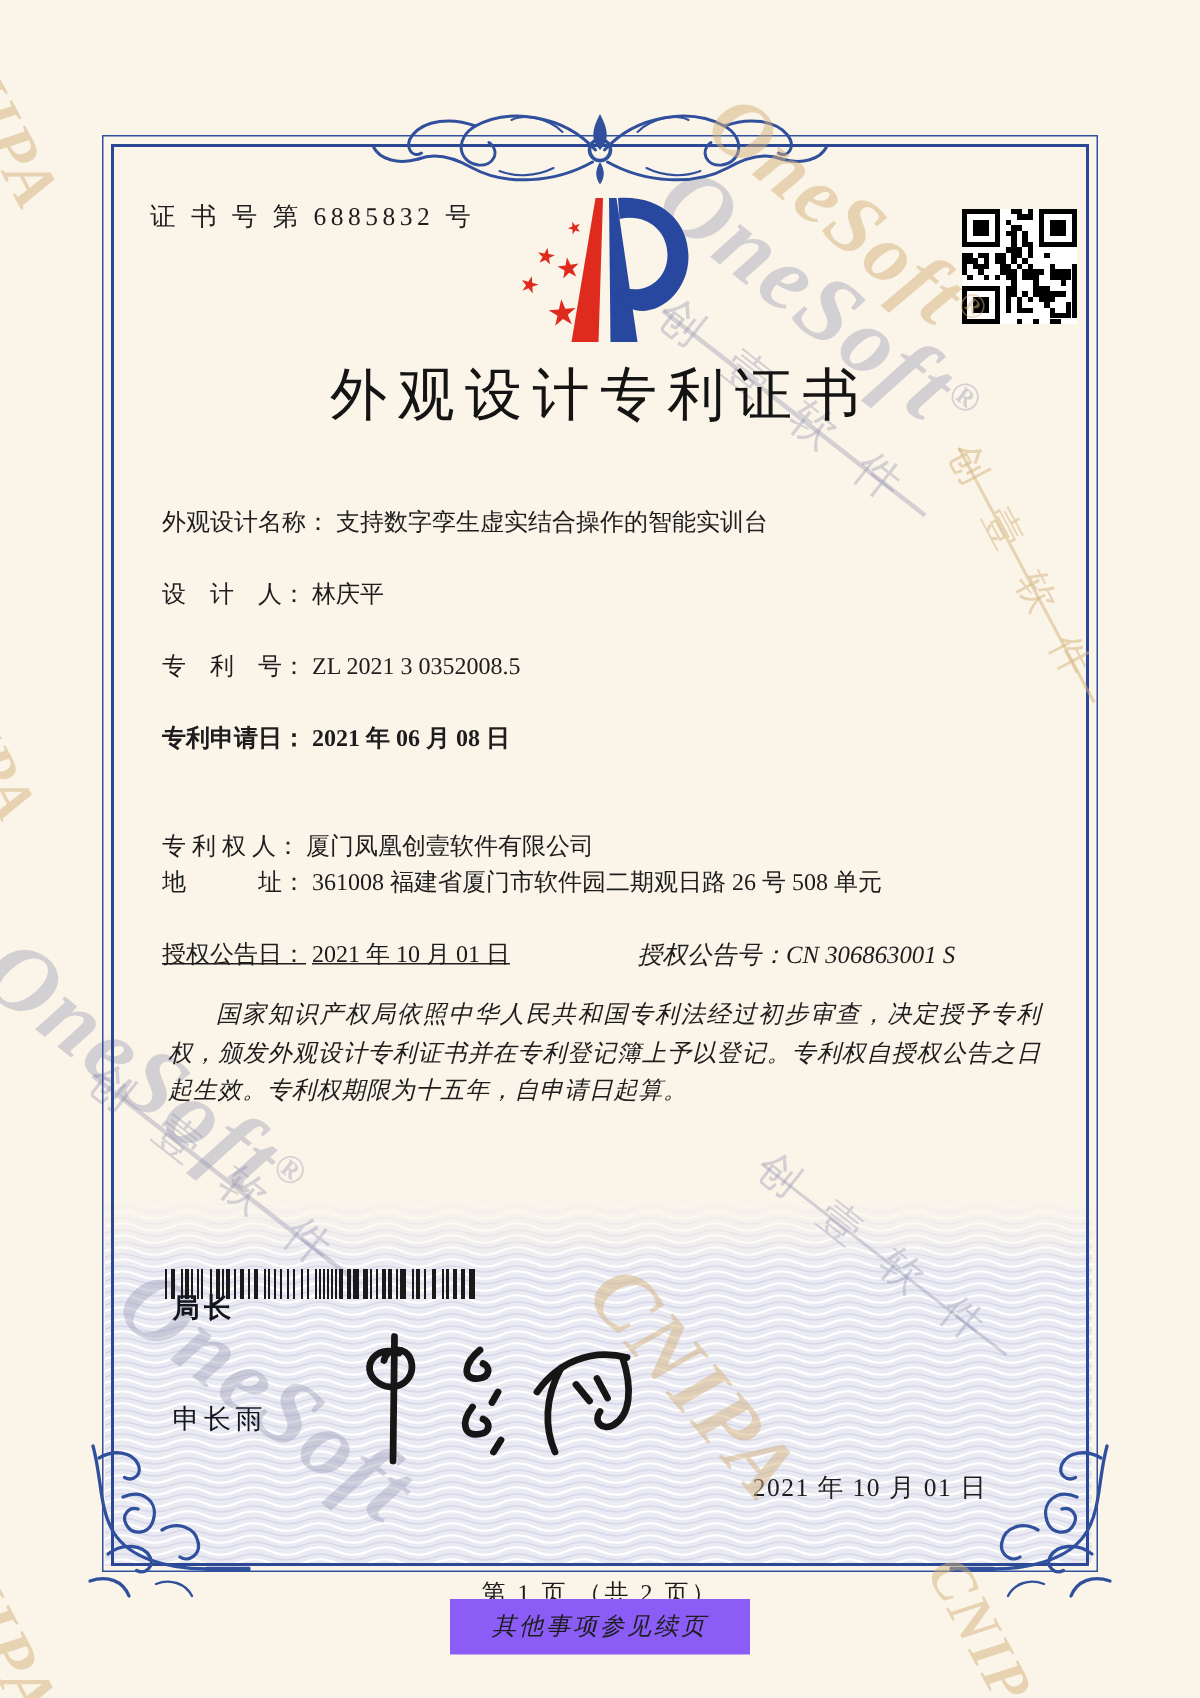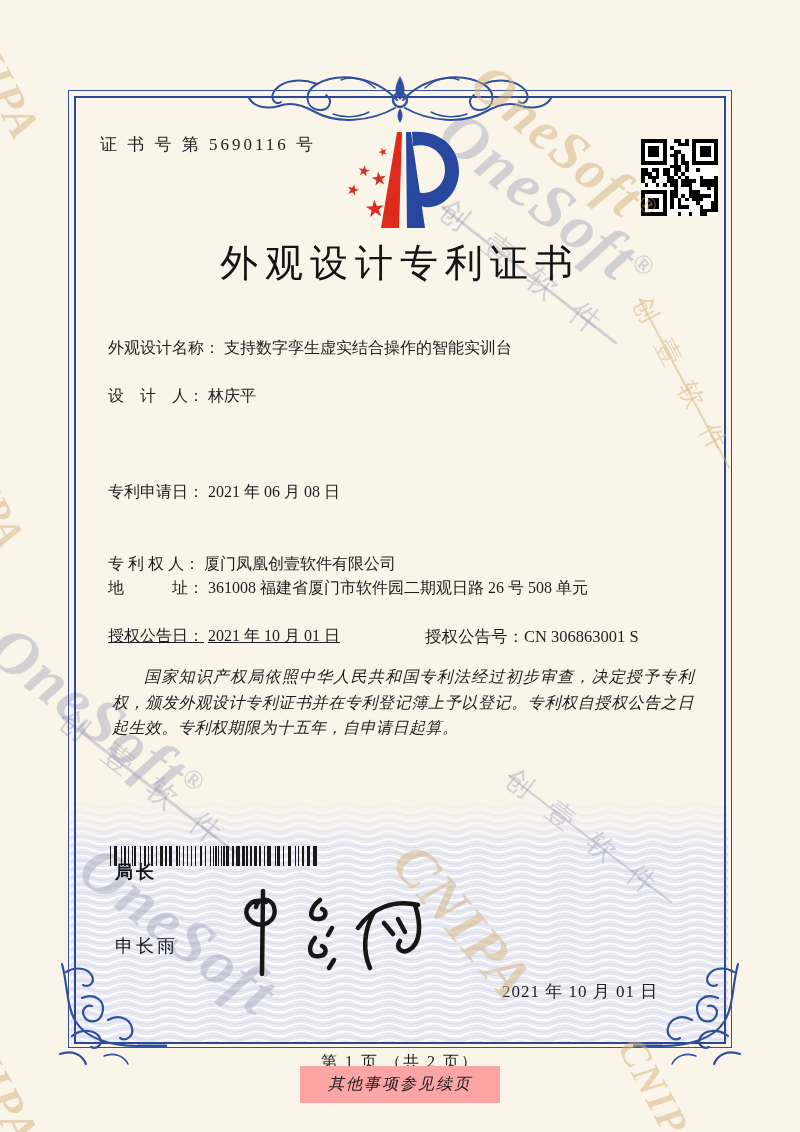--- a/index.html
+++ b/index.html
@@ -30,32 +30,32 @@
   .corner.r{left:633px;top:958px;}
 
   
   .cert-no{position:absolute;left:100px;top:133px;font-size:17px;letter-spacing:3px;z-index:3;}
   .logo{position:absolute;left:333px;top:124px;width:130px;height:114px;z-index:3;}
   .qr{position:absolute;left:641px;top:139px;width:77px;height:77px;z-index:3;}
   .title{position:absolute;left:0;top:238px;width:800px;margin:0;text-align:center;
          font-size:38px;font-weight:400;letter-spacing:7px;color:#141414;z-index:3;}
   .field{position:absolute;left:108px;font-size:16px;z-index:3;white-space:nowrap;}
   .field .fvalue{margin-left:4px;}
-  .grant-right{position:absolute;left:425px;top:626px;font-size:16.5px;z-index:3;white-space:nowrap;}
+  .grant-right{position:absolute;left:425px;top:626px;font-size:16.5px;z-index:3;white-space:nowrap;font-style:italic;}
   .body-para{position:absolute;left:112px;width:582px;margin:0;font-size:16px;line-height:25.5px;
              text-indent:2em;font-style:italic;letter-spacing:0.5px;text-align:justify;z-index:3;}
   .barcode{position:absolute;left:110px;top:846px;width:210px;height:20px;z-index:3;}
   .director{position:absolute;left:115px;font-family:"Liberation Sans","DejaVu Sans",sans-serif;
             font-size:18px;font-weight:500;letter-spacing:3px;color:#15151d;z-index:3;}
   .sig{position:absolute;left:222px;top:886px;width:215px;height:95px;z-index:3;}
   .issue-date{position:absolute;left:460px;top:980px;width:240px;text-align:center;
               font-size:17px;letter-spacing:1px;z-index:3;}
   .page-info{position:absolute;left:0;top:1052px;width:800px;text-align:center;
              font-size:16px;letter-spacing:2px;z-index:3;}
-  .note{position:absolute;left:50%;transform:translateX(-50%);top:1066px;background:#fca5a5;
+  .note{position:absolute;left:50%;transform:translateX(-50%);top:1066px;background:#8b5cf6;
         padding:8px 28px;font-size:16px;font-style:italic;letter-spacing:2px;z-index:3;}
   .defs{position:absolute;width:0;height:0;overflow:hidden;}
 </style>
 </head>
 <body>
 
 <div class="page">
 
   <svg class="defs" aria-hidden="true">
     <defs>
@@ -168,21 +168,21 @@
     </g>
   </svg>
 
   <svg class="corner l" viewBox="0 0 115 115">
       <use href="#cornerG"></use>
     </svg>
   <svg class="corner r" viewBox="0 0 115 115">
       <use href="#cornerG" transform="translate(115,0) scale(-1,1)"></use>
     </svg>
 
-  <div class="cert-no">证 书 号 第 5690116 号</div>
+  <div class="cert-no">证 书 号 第 6885832 号</div>
 
   <svg class="logo" viewBox="0 0 130 114">
     <polygon points="64,8 69,8 66,104 48,104" fill="#df2b1e"></polygon>
     <polygon points="73,8 78,8 92,104 74,104" fill="#28479e"></polygon>
     <path d="M79,8 C108,6 126,24 126,47 C126,72 104,88 88,82 C82,80 80,74 84,68 C98,72 112,62 112,46 C112,29 97,18 80,22 Z" fill="#28479e"></path>
     <use href="#star" transform="translate(50,28) scale(4.5) rotate(-20)" fill="#df2b1e"></use>
     <use href="#star" transform="translate(31,47) scale(6) rotate(10)" fill="#df2b1e"></use>
     <use href="#star" transform="translate(46,55) scale(7.5) rotate(-8)" fill="#df2b1e"></use>
     <use href="#star" transform="translate(20,66) scale(6) rotate(15)" fill="#df2b1e"></use>
     <use href="#star" transform="translate(42,85) scale(9.5) rotate(-5)" fill="#df2b1e"></use>
@@ -322,21 +322,22 @@
       <rect x="58.666666666666664" y="7.333333333333333" width="11" height="11" fill="#000"></rect>
       <rect x="0" y="51.33333333333333" width="25.666666666666664" height="25.666666666666664" fill="#000"></rect>
       <rect x="3.6666666666666665" y="55" width="18.333333333333332" height="18.333333333333332" fill="#fff"></rect>
       <rect x="7.333333333333333" y="58.666666666666664" width="11" height="11" fill="#000"></rect>
     </svg>
 
   <h1 class="title">外观设计专利证书</h1>
 
   <div class="field" style="top:338px;"><span class="flabel">外观设计名称：</span><span class="fvalue">支持数字孪生虚实结合操作的智能实训台</span></div>
   <div class="field" style="top:386px;"><span class="flabel">设　计　人：</span><span class="fvalue">林庆平</span></div>
-  <div class="field" style="top:482px;"><span class="flabel">专利申请日：</span><span class="fvalue">2021 年 06 月 08 日</span></div>
+  <div class="field" style="top:434px;"><span class="flabel">专　利　号：</span><span class="fvalue">ZL 2021 3 0352008.5</span></div>
+  <div class="field" style="top:482px;font-weight:bold;"><span class="flabel">专利申请日：</span><span class="fvalue">2021 年 06 月 08 日</span></div>
   <div class="field" style="top:530px;margin-top:24px;"><span class="flabel">专 利 权 人：</span><span class="fvalue">厦门凤凰创壹软件有限公司</span></div>
   <div class="field" style="top:578px;text-align:center;"><span class="flabel">地　　　址：</span><span class="fvalue">361008 福建省厦门市软件园二期观日路 26 号 508 单元</span></div>
 
   <div class="field" style="top:626px;text-decoration:underline;"><span class="flabel">授权公告日：</span><span class="fvalue">2021 年 10 月 01 日</span></div>
   <div class="grant-right"><span class="flabel">授权公告号：</span><span class="fvalue">CN 306863001 S</span></div>
 
   <p class="body-para" style="top:664px;">国家知识产权局依照中华人民共和国专利法经过初步审查，决定授予专利权，颁发外观设计专利证书并在专利登记簿上予以登记。专利权自授权公告之日起生效。专利权期限为十五年，自申请日起算。</p>
 
   <svg class="barcode" id="barcode" viewBox="0 0 210 20" shape-rendering="crispEdges">
       <rect x="0.00" y="0" width="1.35" height="20" fill="#1a1a1a"></rect>

